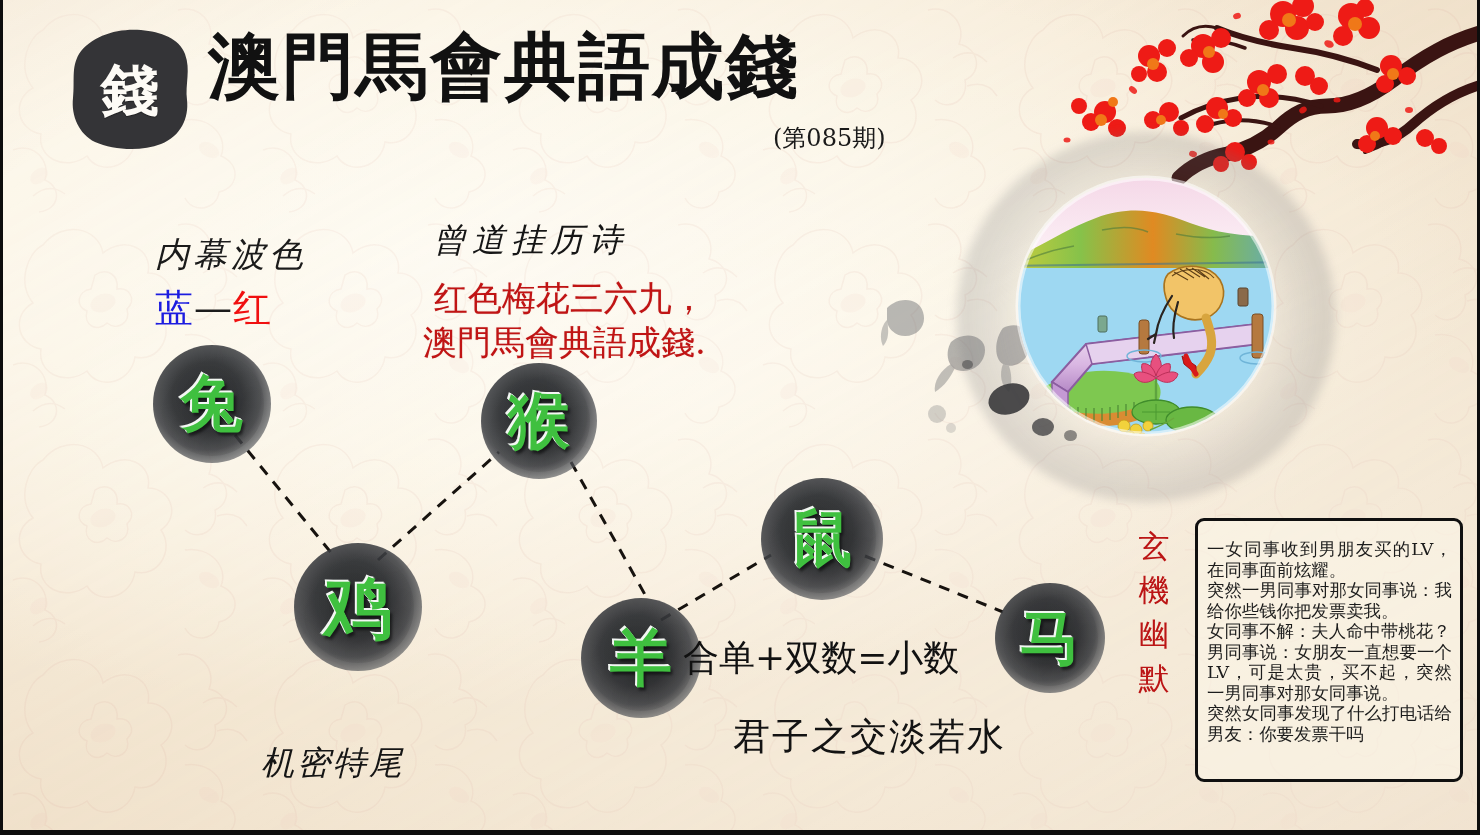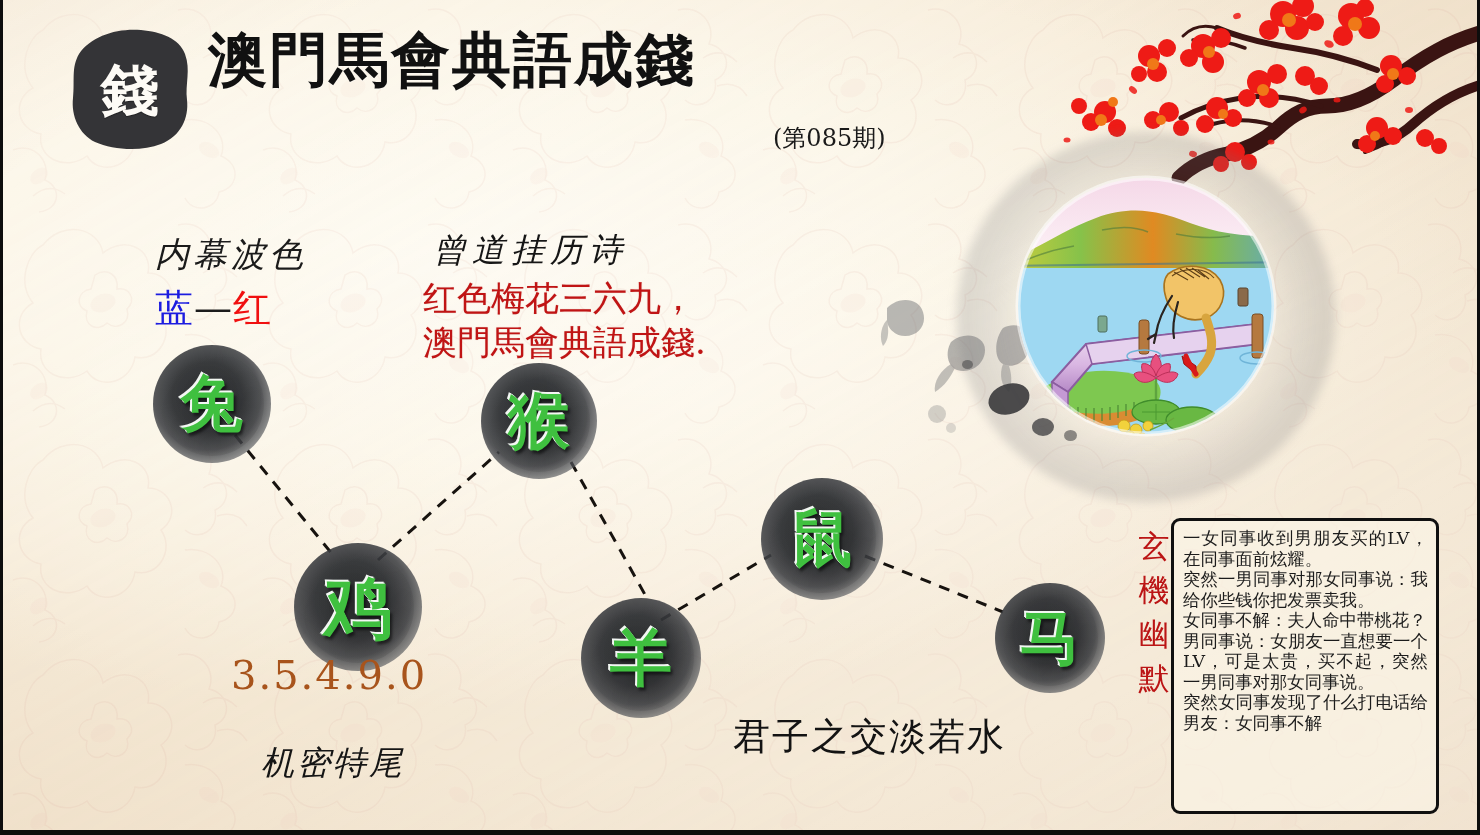--- a/index.html
+++ b/index.html
@@ -49,21 +49,21 @@
     letter-spacing: 0;
     text-shadow: 0 1px 1px rgba(0,0,0,.4);
     padding-left: 2px; padding-top: 4px;
   }
 
   
   .title {
     position: absolute; left: 205px; top: 30px;
     font-family: "DejaVu Serif", "Liberation Serif", serif;
     font-weight: bold;
-    font-size: 59px;
+    font-size: 72px;
     line-height: 1;
     color: #111;
     letter-spacing: 2px;
     white-space: nowrap;
     text-shadow: 0 1px 0 rgba(255,255,255,.35);
   }
   .issue {
     position: absolute; left: 770px; top: 122px;
     font-family: "DejaVu Serif", "Liberation Serif", serif;
     font-size: 24px;
@@ -95,29 +95,29 @@
 
   
   .lbl-zengdao {
     position: absolute; left: 430px; top: 218px;
     font-family: "DejaVu Serif", "Liberation Serif", serif;
     font-size: 33px;
     font-style: italic;
     color: #161616;
     letter-spacing: 6px;
     white-space: nowrap;
-    margin-top: 10px;
   }
   .poem {
     position: absolute; left: 420px; top: 276px;
     font-family: "DejaVu Serif", "Liberation Serif", serif;
     font-size: 34px;
     line-height: 1.30;
     color: #c01414;
     white-space: nowrap;
+    text-align: right;
   }
   .poem div { text-shadow: 0 0 1px rgba(170,20,20,.3); }
 
   
   .blob {
     position: absolute;
     display: flex; align-items: center; justify-content: center;
     border-radius: 50%;
   }
   .blob .ink {
@@ -189,26 +189,26 @@
     font-family: "DejaVu Serif", "Liberation Serif", serif;
     font-size: 31px;
     color: #bb1515;
     line-height: 1.42;
     text-align: center;
     letter-spacing: 0;
   }
 
   
   .jokebox {
-    position: absolute; left: 1168px; top: 518px;
-    width: 268px; height: 296px;
+    position: absolute; left: 1192px; top: 518px;
+    width: 268px; height: 264px;
     border: 3px solid #101010;
     border-radius: 9px;
     background: rgba(252,246,232,.58);
-    padding: 7px 8px 4px 9px;
+    padding: 18px 8px 4px 9px;
     overflow: hidden;
   }
   .jokebox p {
     font-family: "DejaVu Serif", "Liberation Serif", serif;
     font-size: 17.4px;
     line-height: 1.18;
     color: #1c1c1c;
     text-align: justify;
   }
 
@@ -406,22 +406,22 @@
       <div class="blob" style="left: 578px; top: 598px; width: 120px; height: 120px;">
         <div class="ink"></div>
         <span class="zchar" style="font-size: 62px;">羊</span>
       </div>
       <div class="blob" style="left: 992px; top: 583px; width: 110px; height: 110px;">
         <div class="ink"></div>
         <span class="zchar" style="font-size: 60px;">马</span>
       </div>
     </div>
 
-  <div class="nums">3.5.4.9.0</div>
   <div class="cap-jimi">机密特尾</div>
+  <div class="formula">合单+双数=小数</div>
   <div class="cap-junzi">君子之交淡若水</div>
 
   <svg style="position:absolute;left:876px;top:286px;opacity:.62;" width="190" height="180" viewBox="0 0 190 180">
     <g fill="#6b6d70">
       <path d="M8 22 C 20 10, 40 12, 44 26 C 48 38, 40 50, 26 50 C 16 50, 8 42, 8 34 Z" opacity=".75"></path>
       <path d="M8 34 C 2 40, 0 52, 4 60 C 10 54, 10 44, 8 34 Z" opacity=".6"></path>
       <path d="M72 56 C 86 44, 106 50, 106 64 C 106 78, 92 88, 78 84 C 68 80, 66 66, 72 56 Z" opacity=".8"></path>
       <path d="M72 78 C 62 84, 54 96, 56 106 C 66 100, 72 90, 76 82 Z" opacity=".65"></path>
       <path d="M124 42 C 138 34, 154 44, 152 58 C 150 74, 136 84, 124 78 C 114 72, 116 52, 124 42 Z" opacity=".78"></path>
       <path d="M124 78 C 120 88, 122 100, 130 106 C 134 96, 132 86, 130 80 Z" opacity=".6"></path>
@@ -536,17 +536,17 @@
   <div class="vlabel">
     <span><div>玄</div><div>機</div><div>幽</div><div>默</div></span>
   </div>
 
   <div class="jokebox">
     <div id="joke-lines">
         <p>一女同事收到男朋友买的LV，在同事面前炫耀。</p>
         <p>突然一男同事对那女同事说：我给你些钱你把发票卖我。</p>
         <p>女同事不解：夫人命中带桃花？</p>
         <p>男同事说：女朋友一直想要一个LV，可是太贵，买不起，突然一男同事对那女同事说。</p>
-        <p>突然女同事发现了什么打电话给男友：女同事不解</p>
+        <p>突然女同事发现了什么打电话给男友：你要发票干吗</p>
       </div>
   </div>
 
 </div>
 
 </body></html>

